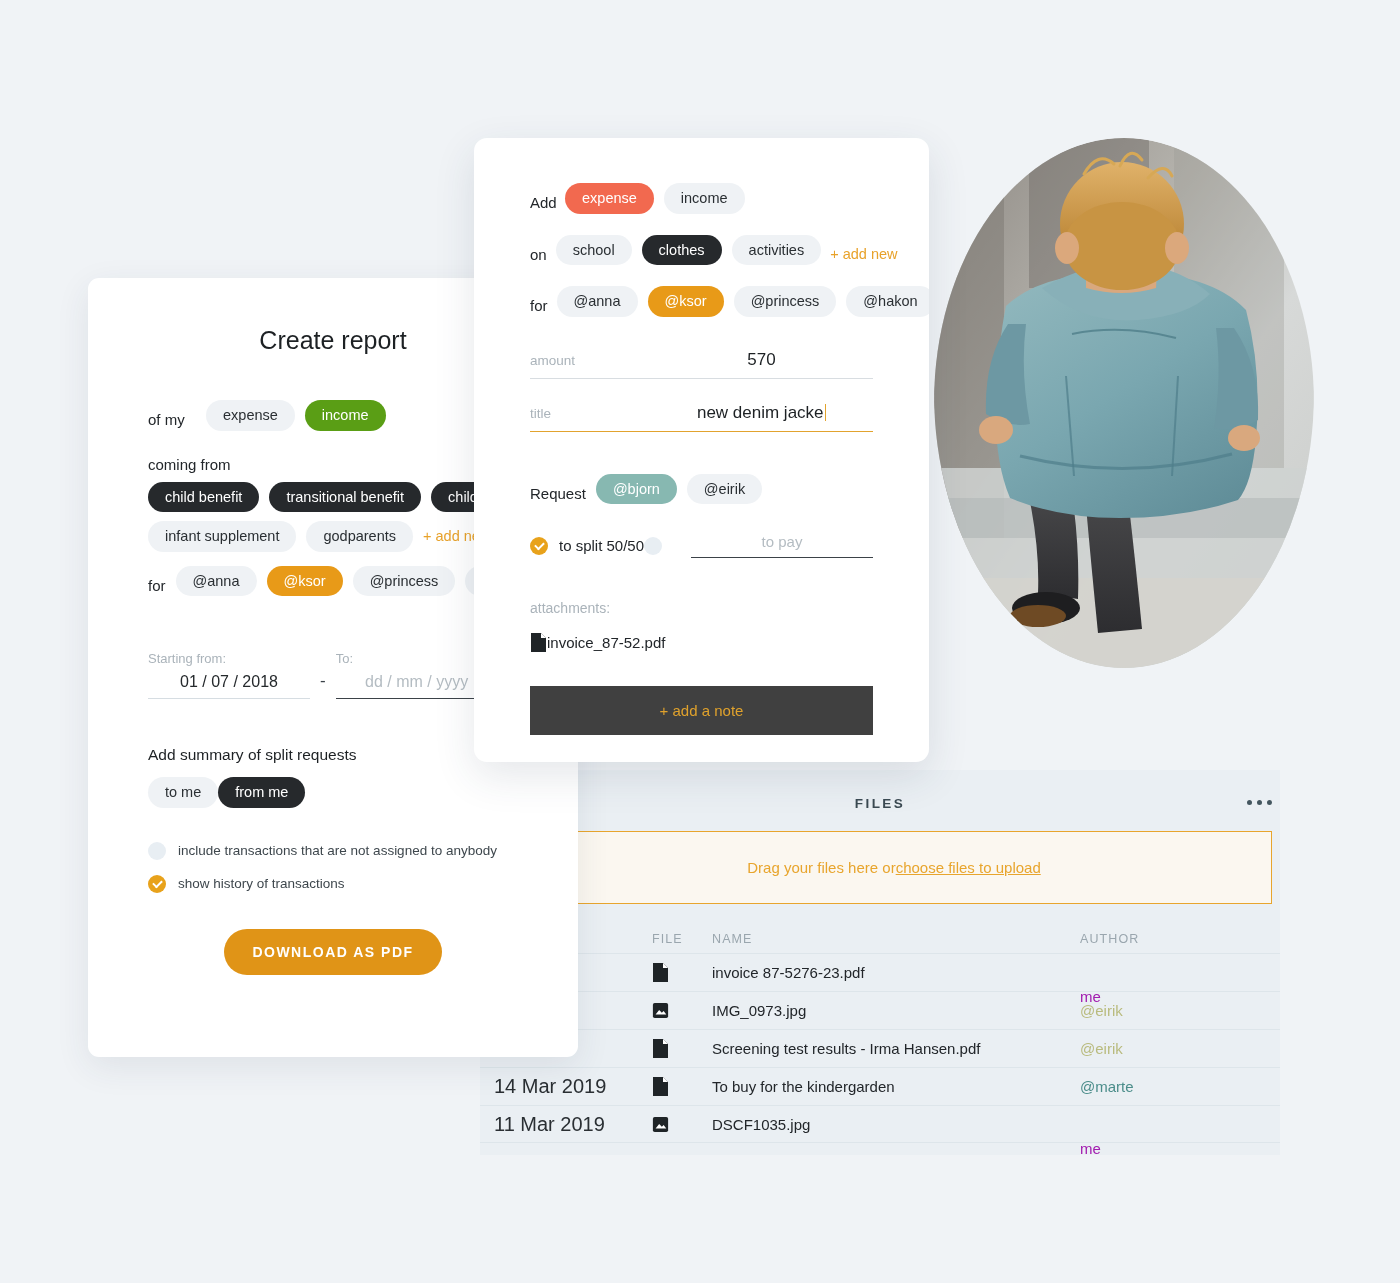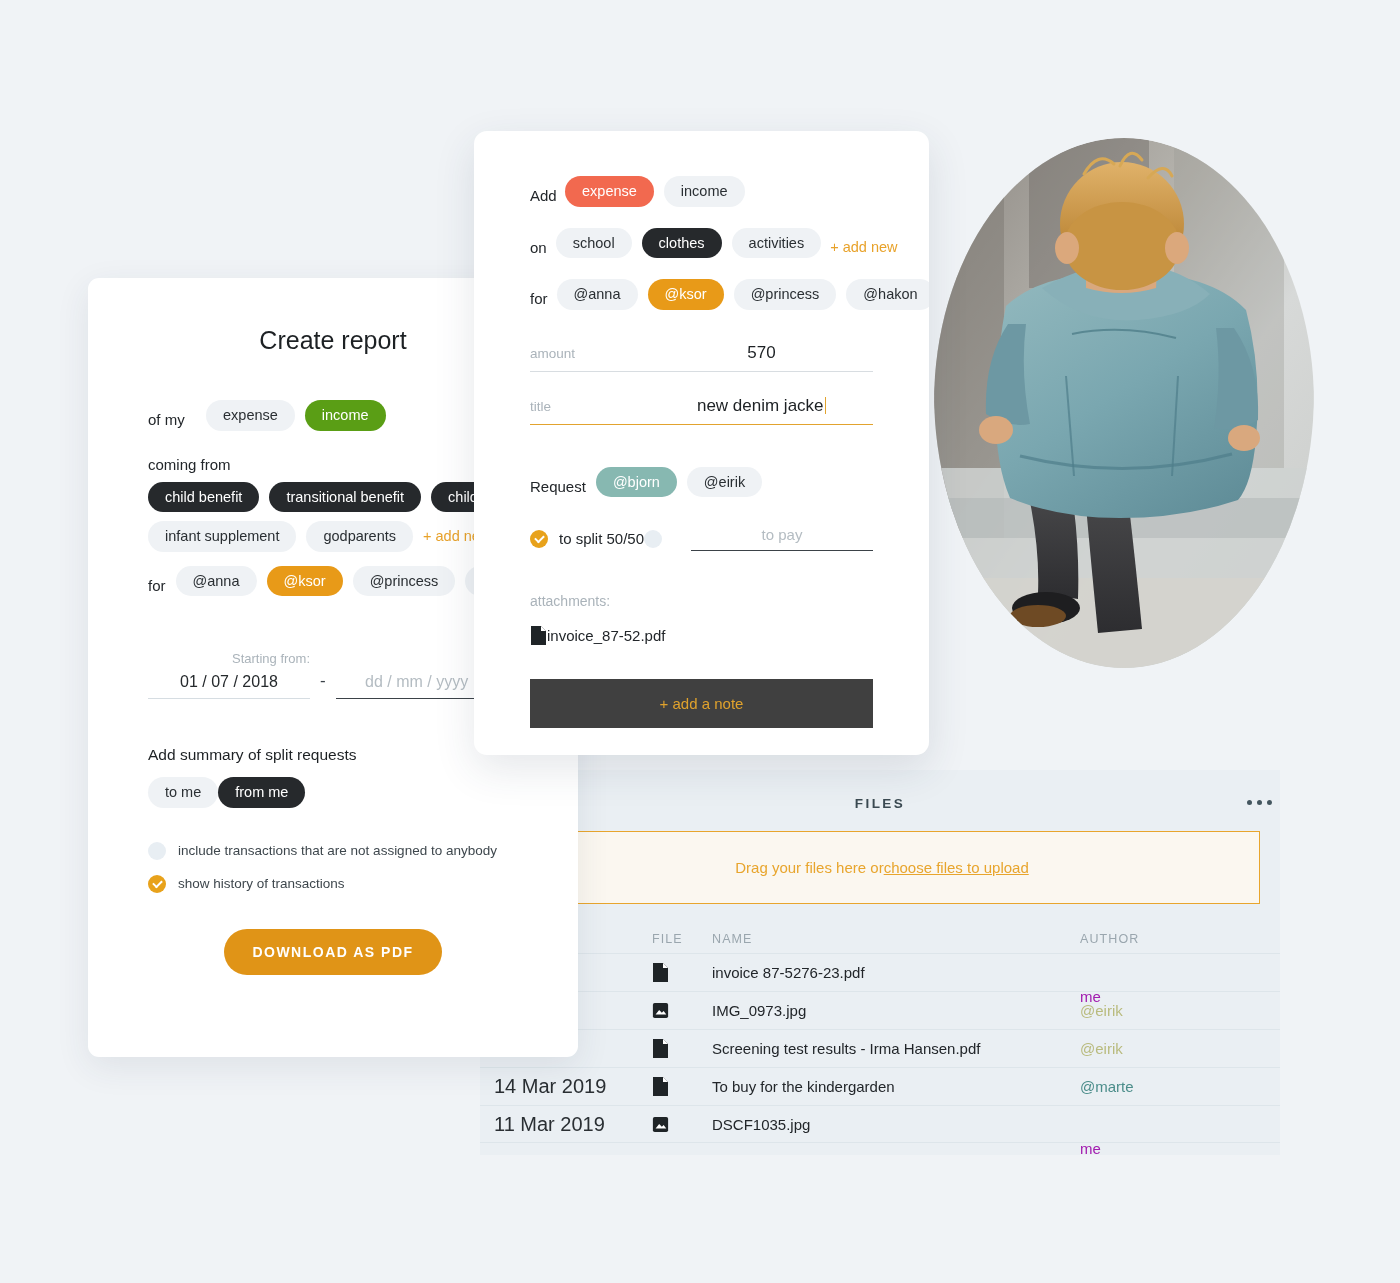--- a/index.html
+++ b/index.html
@@ -44,21 +44,21 @@
     text-align: center; padding-top: 26px;
     font-size: 13.5px; letter-spacing: 2.4px; color: #3b4a52;
     font-weight: bold;
   }
   .files-dots {
     position: absolute; right: 8px; top: 30px;
     display: flex; gap: 5px;
   }
   .files-dots i { width: 5px; height: 5px; border-radius: 50%; background: #44565f; display: block; }
   .dropzone {
-    position: absolute; left: 24px; top: 61px; width: 756px; height: 73px;
+    position: absolute; left: 36px; top: 61px; width: 756px; height: 73px;
     border: 1.6px solid #e8a52d; background: #fbf7f0;
     display: flex; align-items: center; justify-content: center;
     font-size: 15px; color: #e8a52d;
   }
   .dropzone u { text-decoration: underline; }
   .files-head {
     position: absolute; left: 0; top: 155px; width: 800px;
     display: flex; align-items: center;
     font-size: 12.5px; letter-spacing: 1.1px; color: #9aa6ae;
     height: 28px;
@@ -101,21 +101,21 @@
     font-size: 25px; color: #1d2124; font-weight: normal;
   }
   .cl-body { padding: 0 60px; margin-top: 45px; }
   .frow { display: flex; align-items: center; gap: 10px; margin-bottom: 10px; }
   .frow .rowlabel { width: 48px; }
   .cf-label { font-size: 15px; color: #22262a; margin-top: 16px; margin-bottom: 9px; }
   .chipwrap { display: flex; gap: 10px; flex-wrap: nowrap; margin-bottom: 9px; }
 
   .dates { display: flex; align-items: flex-end; margin-top: 46px; padding: 0 60px; }
   .dfield { display: flex; flex-direction: column; }
-  .dlabel { font-size: 13px; color: #aab3ba; margin-bottom: 7px; text-align: right; }
+  .dlabel { font-size: 13px; color: #aab3ba; margin-bottom: 7px; }
   .dvalue {
     font-size: 16px; color: #25292c; border-bottom: 1px solid #d6dde2;
     padding-bottom: 7px; width: 162px; text-align: center;
   }
   .dvalue.empty { color: #b4bcc2; border-bottom: 1.5px solid #3b4248; }
   .dsep { font-size: 17px; color: #3b4248; margin: 0 10px 8px 10px; }
 
   .sum-title { padding: 0 60px; margin-top: 47px; font-size: 15.5px; color: #1d2124; }
   .sum-chips { padding: 0 60px; margin-top: 13px; display: flex; }
 
@@ -134,21 +134,21 @@
   .pdf-btn {
     display: block; margin: 36px auto 0 auto;
     width: 218px; height: 46px; border: none; border-radius: 999px;
     background: #e09417; color: #ffffff;
     font-size: 14px; letter-spacing: 1.5px; font-weight: bold;
     font-family: "Liberation Sans", sans-serif; cursor: pointer;
   }
 
   
   .card-center {
-    position: absolute; left: 474px; top: 131px;
+    position: absolute; left: 474px; top: 138px;
     width: 455px; height: 624px;
     background: #ffffff; border-radius: 13px;
     box-shadow: 0 14px 42px rgba(40,60,80,.12);
     overflow: hidden;
   }
   .cc-body { padding: 45px 56px 0 56px; }
   .cc-row { display: flex; align-items: center; gap: 9px; margin-bottom: 12px; }
   .cc-row .rowlabel { width: 26px; font-size: 15px; }
 
   .ul-field {

